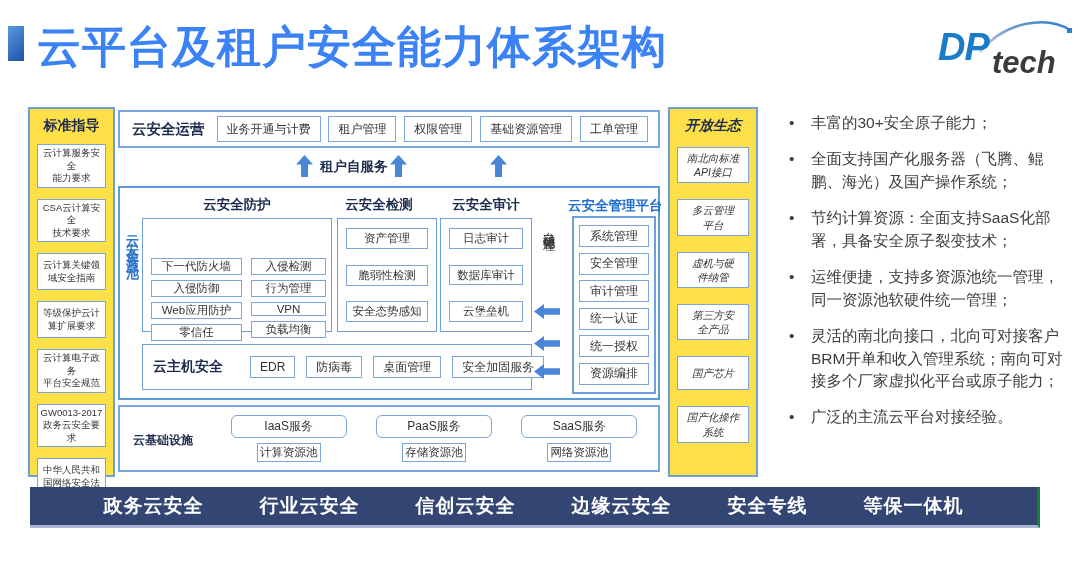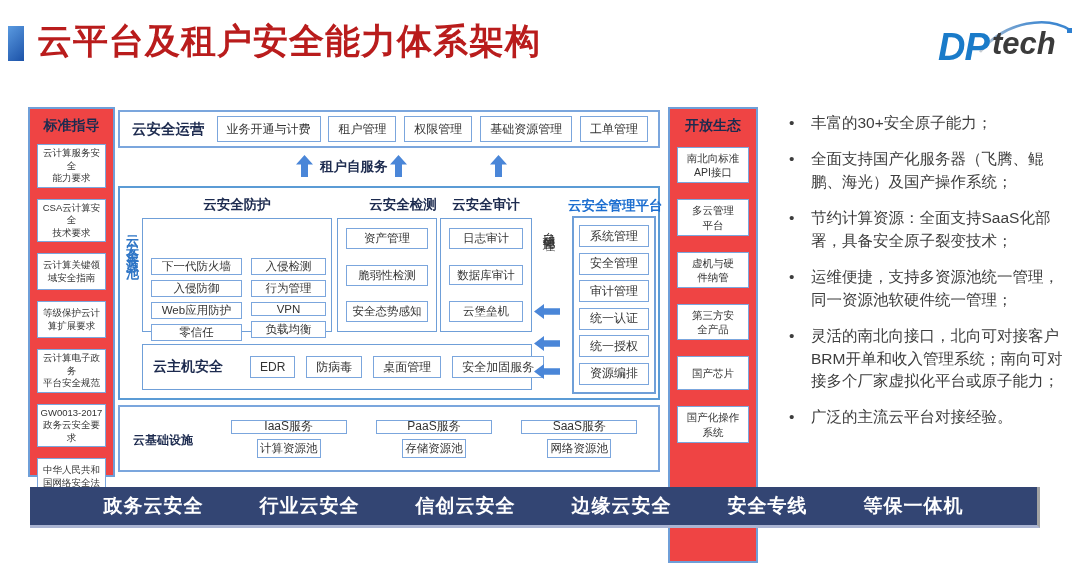--- a/index.html
+++ b/index.html
@@ -2,33 +2,33 @@
 <html><head>
 <meta charset="utf-8">
 <style>
   * { margin:0; padding:0; box-sizing:border-box; }
   body { background:#e8e8e8; font-family:"Liberation Sans", sans-serif; }
   .stage { position:relative; width:1080px; height:571px; background:#ffffff; overflow:hidden; margin:0 auto; }
 
   
   .accent { position:absolute; left:8px; top:26px; width:16px; height:35px;
             background:linear-gradient(135deg,#5a9ae0,#1c52a8); }
-  .title { position:absolute; left:37px; top:18px; font-size:35px; font-weight:bold;
-           color:#b91c1c; letter-spacing:1px; white-space:nowrap; }
+  .title { position:absolute; left:37px; top:18px; font-size:44px; font-weight:bold;
+           color:#3b82f6; letter-spacing:1px; white-space:nowrap; }
   .logo { position:absolute; left:938px; top:20px; width:135px; height:54px; }
   .logo .dp { position:absolute; left:0; top:6px; font-size:38px; font-weight:bold;
               font-style:italic; color:#1a7bc9; letter-spacing:-1px; }
-  .logo .tech { position:absolute; left:54px; top:6px; font-size:31px; font-weight:bold;
+  .logo .tech { position:absolute; left:54px; top:25px; font-size:31px; font-weight:bold;
                 font-style:italic; color:#3b3b3b; }
   .logo svg { position:absolute; left:40px; top:-4px; }
 
   
   .abox { border:1px solid #7ba6dd; background:#fff; color:#333; display:flex;
           align-items:center; justify-content:center; text-align:center; }
-  .panel { position:absolute; border:2px solid #6f9fd8; background:#ef4444; }
+  .panel { position:absolute; border:2px solid #6f9fd8; background:#fde047; }
   .ptitle { text-align:center; font-weight:bold; font-size:14px; color:#1d2b4f; margin-top:8px; }
   .dark { color:#1d2b4f; font-weight:bold; }
 
   
   .std-list { display:flex; flex-direction:column; gap:11px; padding:9px 7px 0 7px; }
   .std-box { width:100%; min-height:37px; font-size:9.5px; line-height:1.32;
              white-space:pre-line; padding:2px 1px; }
 
   
   .ops { position:absolute; left:118px; top:110px; width:542px; height:38px;
@@ -69,37 +69,37 @@
           justify-content:space-between; padding:7px 5px; }
   .mgmt .mini { height:22px; font-size:12px; }
 
   
   .infra { position:absolute; left:118px; top:405px; width:542px; height:67px;
            border:2px solid #7ba6dd; }
   .infra-label { position:absolute; left:13px; top:25px; font-size:12px; }
   .infra-cols { position:absolute; left:96px; right:6px; top:0; bottom:0; display:flex;
                 justify-content:space-around; align-items:center; }
   .infra-col { display:flex; flex-direction:column; align-items:center; gap:5px; }
-  .svc { width:116px; height:14px; font-size:12px; }
+  .svc { width:116px; height:23px; font-size:12px;border-radius:6px; }
   .pool { width:64px; height:19px; font-size:11.5px; }
 
   
   .eco-list { display:flex; flex-direction:column; gap:16px; padding:12px 7px 0 7px;justify-content:space-between; }
   .eco-box { width:100%; min-height:34px; font-size:10.5px; line-height:1.35;
              white-space:pre-line; padding:3px 1px; }
 
   
   .features { position:absolute; left:786px; top:112px; width:288px; list-style:none; }
   .features li { position:relative; padding-left:25px; margin-bottom:13px; font-size:15.5px;
                  line-height:1.48; color:#3d3d3d; }
   .features li .dot { position:absolute; left:3px; top:0; color:#3d3d3d; }
 
   
   .footer { position:absolute; left:30px; top:487px; width:1010px; height:41px;
-            background:#334573; border-right:3px solid #a3a3a3; border-bottom:3px solid #aab4d2;
+            background:#334573; border-right:3px solid #15803d; border-bottom:3px solid #aab4d2;
             display:flex; align-items:center; justify-content:center; gap:56px; }
   .footer span { color:#fff; font-weight:bold; font-size:19px; letter-spacing:1px; white-space:nowrap; }
 </style>
 </head>
 <body>
 
 <div class="stage">
 
   <div class="accent"></div>
   <div class="title">云平台及租户安全能力体系架构</div>
@@ -174,21 +174,21 @@
         <div class="abox mini">零信任</div>
       </div>
       <div class="pcol" style="width:76px;">
         <div class="abox mini">入侵检测</div>
         <div class="abox mini">行为管理</div>
         <div class="abox mini">VPN</div>
         <div class="abox mini">负载均衡</div>
       </div>
     </div>
 
-    <div class="gtitle dark" style="left:233px; width:100px;">云安全检测</div>
+    <div class="gtitle dark" style="left:209px; width:100px;">云安全检测</div>
     <div class="group g-list g-detect">
       <div class="abox mini">资产管理</div>
       <div class="abox mini">脆弱性检测</div>
       <div class="abox mini">安全态势感知</div>
     </div>
 
     <div class="gtitle dark" style="left:320px; width:92px;">云安全审计</div>
     <div class="group g-list g-audit">
       <div class="abox mini">日志审计</div>
       <div class="abox mini">数据库审计</div>
@@ -236,21 +236,21 @@
         <div class="abox svc">PaaS服务</div>
         <div class="abox pool">存储资源池</div>
       </div>
       <div class="infra-col">
         <div class="abox svc">SaaS服务</div>
         <div class="abox pool">网络资源池</div>
       </div>
     </div>
   </div>
 
-  <div class="panel" style="left:668px; top:107px; width:90px; height:456px;">
+  <div class="panel" style="left:668px; top:107px; width:90px; height:370px;font-style:italic;">
     <div class="ptitle">开放生态</div>
     <div class="eco-list">
       <div class="abox eco-box">南北向标准
 API接口</div>
       <div class="abox eco-box">多云管理
 平台</div>
       <div class="abox eco-box">虚机与硬
 件纳管</div>
       <div class="abox eco-box">第三方安
 全产品</div>

